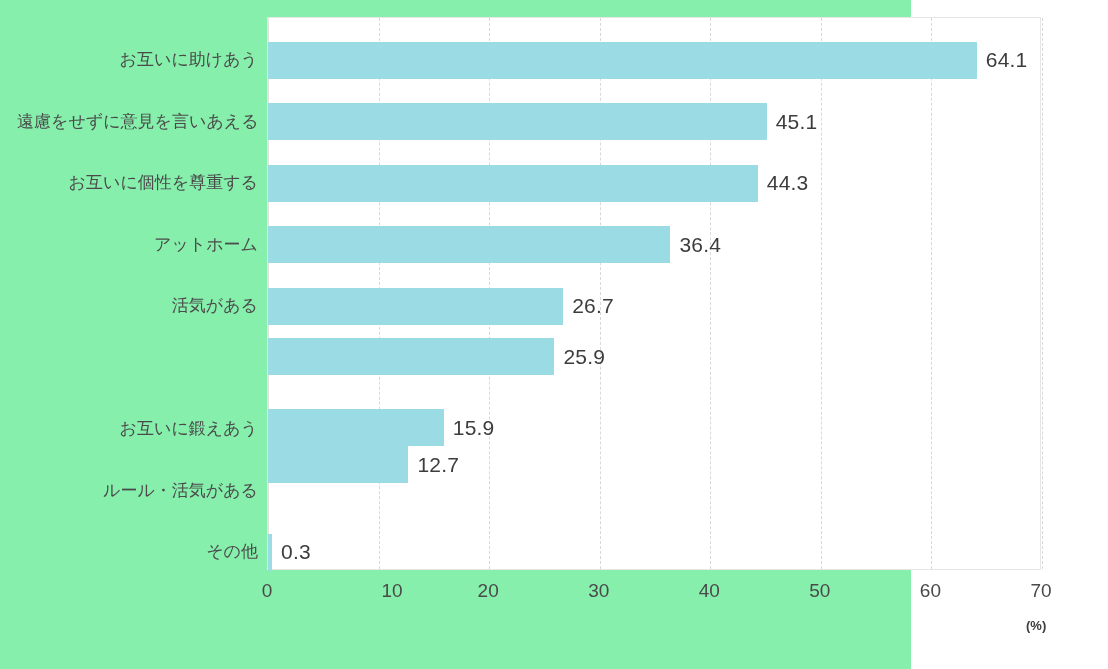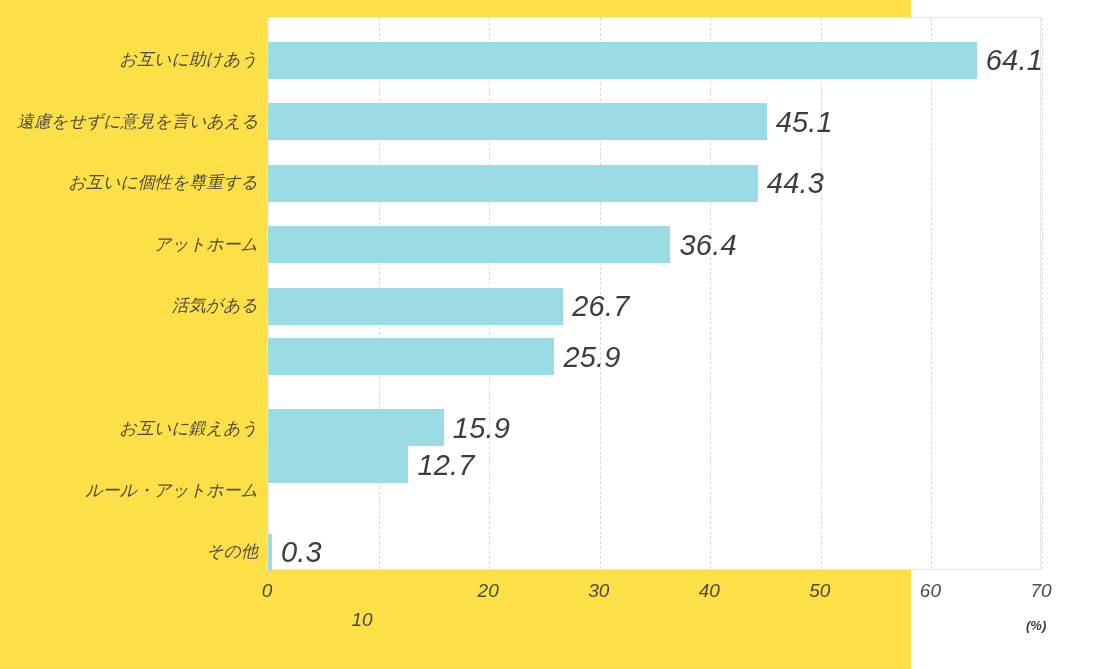--- a/index.html
+++ b/index.html
@@ -12,22 +12,21 @@
     height: 669px;
     font-family: "Liberation Sans", "DejaVu Sans", sans-serif;
     color: #404040;
     overflow: hidden;
   }
 
   #chart-root {
     position: relative;
     width: 911px;
     height: 669px;
-    background: #fde047;
-    font-style: italic;
+    background: #86efac;
   }
 
   
   #plot-area {
     position: absolute;
     left: 267px;
     top: 17px;
     width: 774px;
     height: 553px;
     box-sizing: border-box;
@@ -58,21 +57,21 @@
     position: absolute;
     left: 0;
     top: 0;
     height: 37px;
     background: #9BDBE3;
   }
   .bar-value {
     position: absolute;
     top: 50%;
     transform: translateY(-50%);
-    font-size: 29px;
+    font-size: 21px;
     color: #3d3d3d;
     white-space: nowrap;
     letter-spacing: 0.2px;
   }
 
   
   .cat-label {
     position: absolute;
     right: 0;
     width: 250px;
@@ -121,21 +120,21 @@
 
 <div id="chart-root">
 
   <div id="category-axis">
       <div class="cat-label" style="top: 42px; color: rgb(74, 74, 74);">お互いに助けあう</div>
       <div class="cat-label" style="top: 103.5px; color: rgb(74, 74, 74);">遠慮をせずに意見を言いあえる</div>
       <div class="cat-label" style="top: 165px; color: rgb(74, 74, 74);">お互いに個性を尊重する</div>
       <div class="cat-label" style="top: 226.5px; color: rgb(74, 74, 74);">アットホーム</div>
       <div class="cat-label" style="top: 288px; color: rgb(74, 74, 74);">活気がある</div>
       <div class="cat-label" style="top: 411px; color: rgb(74, 74, 74);">お互いに鍛えあう</div>
-      <div class="cat-label" style="top: 472.5px; color: rgb(74, 74, 74);">ルール・アットホーム</div>
+      <div class="cat-label" style="top: 472.5px; color: rgb(74, 74, 74);">ルール・活気がある</div>
       <div class="cat-label" style="top: 534px; color: rgb(74, 74, 74);">その他</div>
     </div>
 
   <div id="plot-area">
       <div class="gridline zero-line" style="left: 0px;"></div>
       <div class="gridline" style="left: 110.571px;"></div>
       <div class="gridline" style="left: 221.143px;"></div>
       <div class="gridline" style="left: 331.714px;"></div>
       <div class="gridline" style="left: 442.286px;"></div>
       <div class="gridline" style="left: 552.857px;"></div>
@@ -174,21 +173,21 @@
         <span class="bar-value" style="left: 149.426px; color: rgb(61, 61, 61);">12.7</span>
       </div>
       <div class="bar-row" style="top: 515.5px; width: 774px; padding-left: 17px;">
         <div class="bar" style="width: 4px; background: rgb(155, 219, 227);"></div>
         <span class="bar-value" style="left: 13px; color: rgb(61, 61, 61);">0.3</span>
       </div>
     </div>
 
   <div id="x-axis">
       <div class="x-tick" style="left: 0px;">0</div>
-      <div class="x-tick" style="left: 95px; margin-top: 29px;">10</div>
+      <div class="x-tick" style="left: 125px;">10</div>
       <div class="x-tick" style="left: 221.143px;">20</div>
       <div class="x-tick" style="left: 331.714px;">30</div>
       <div class="x-tick" style="left: 442.286px;">40</div>
       <div class="x-tick" style="left: 552.857px;">50</div>
       <div class="x-tick" style="left: 663.429px;">60</div>
       <div class="x-tick" style="left: 774px;">70</div>
     </div>
 
   <div id="unit-label">(%)</div>
 

